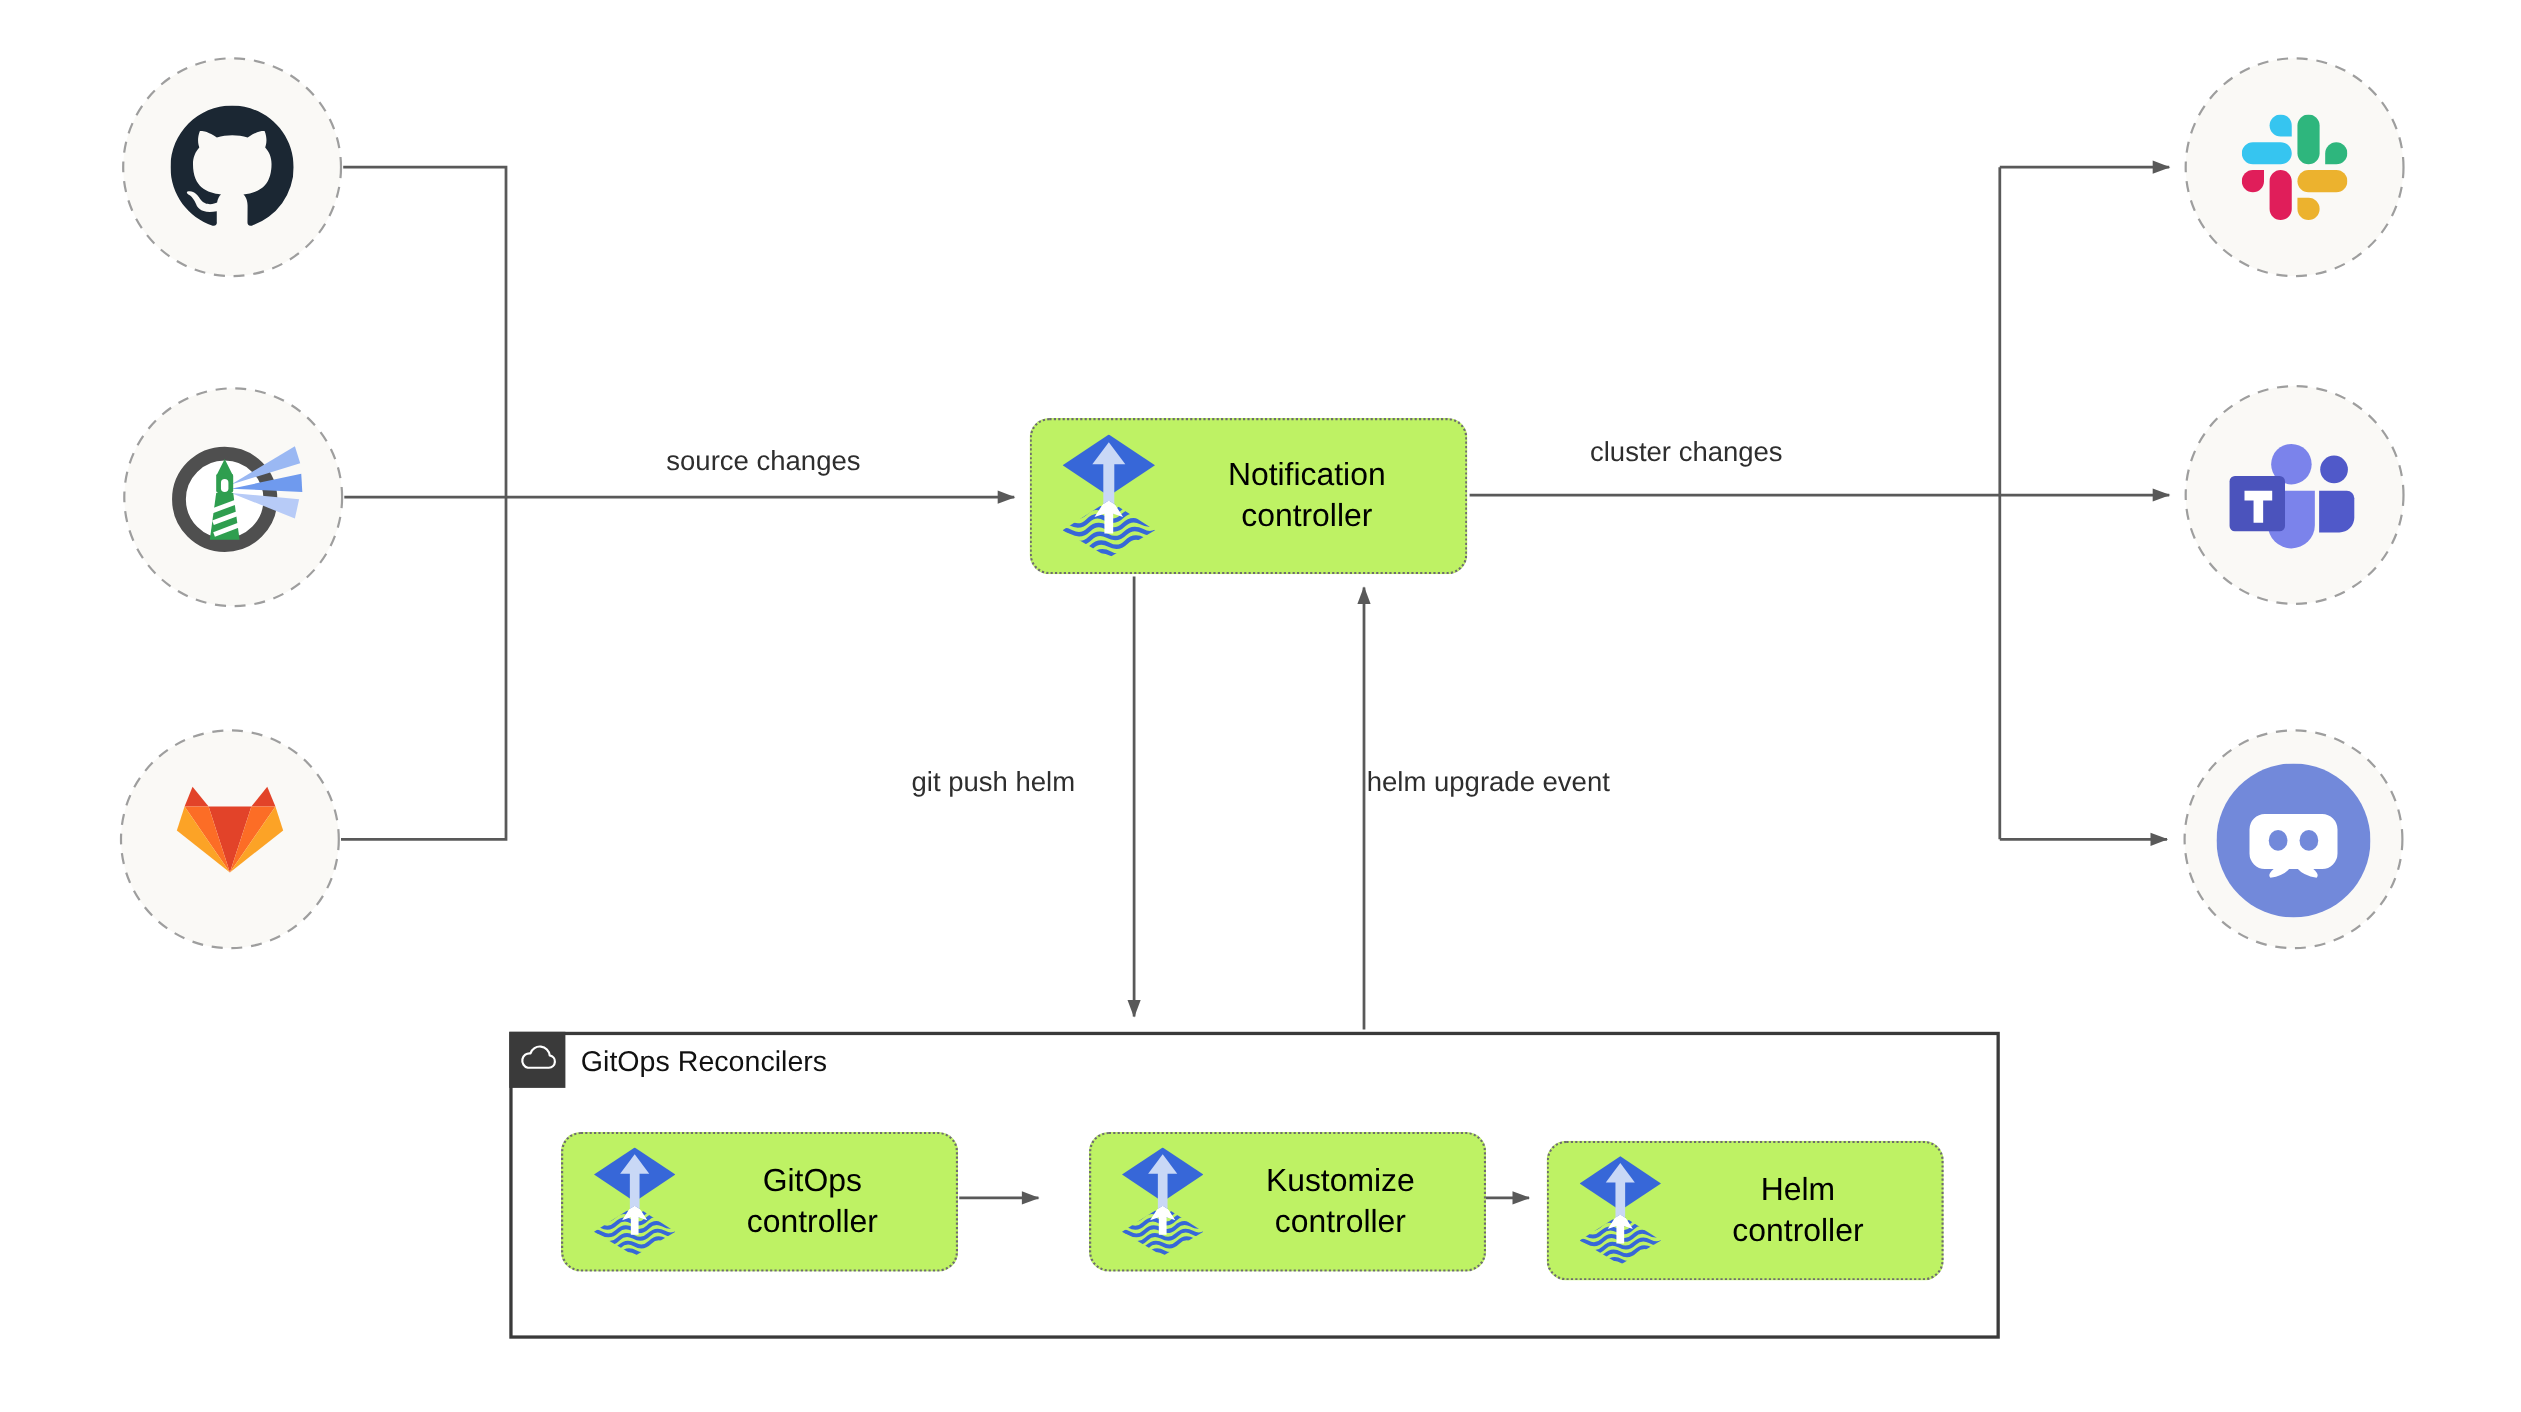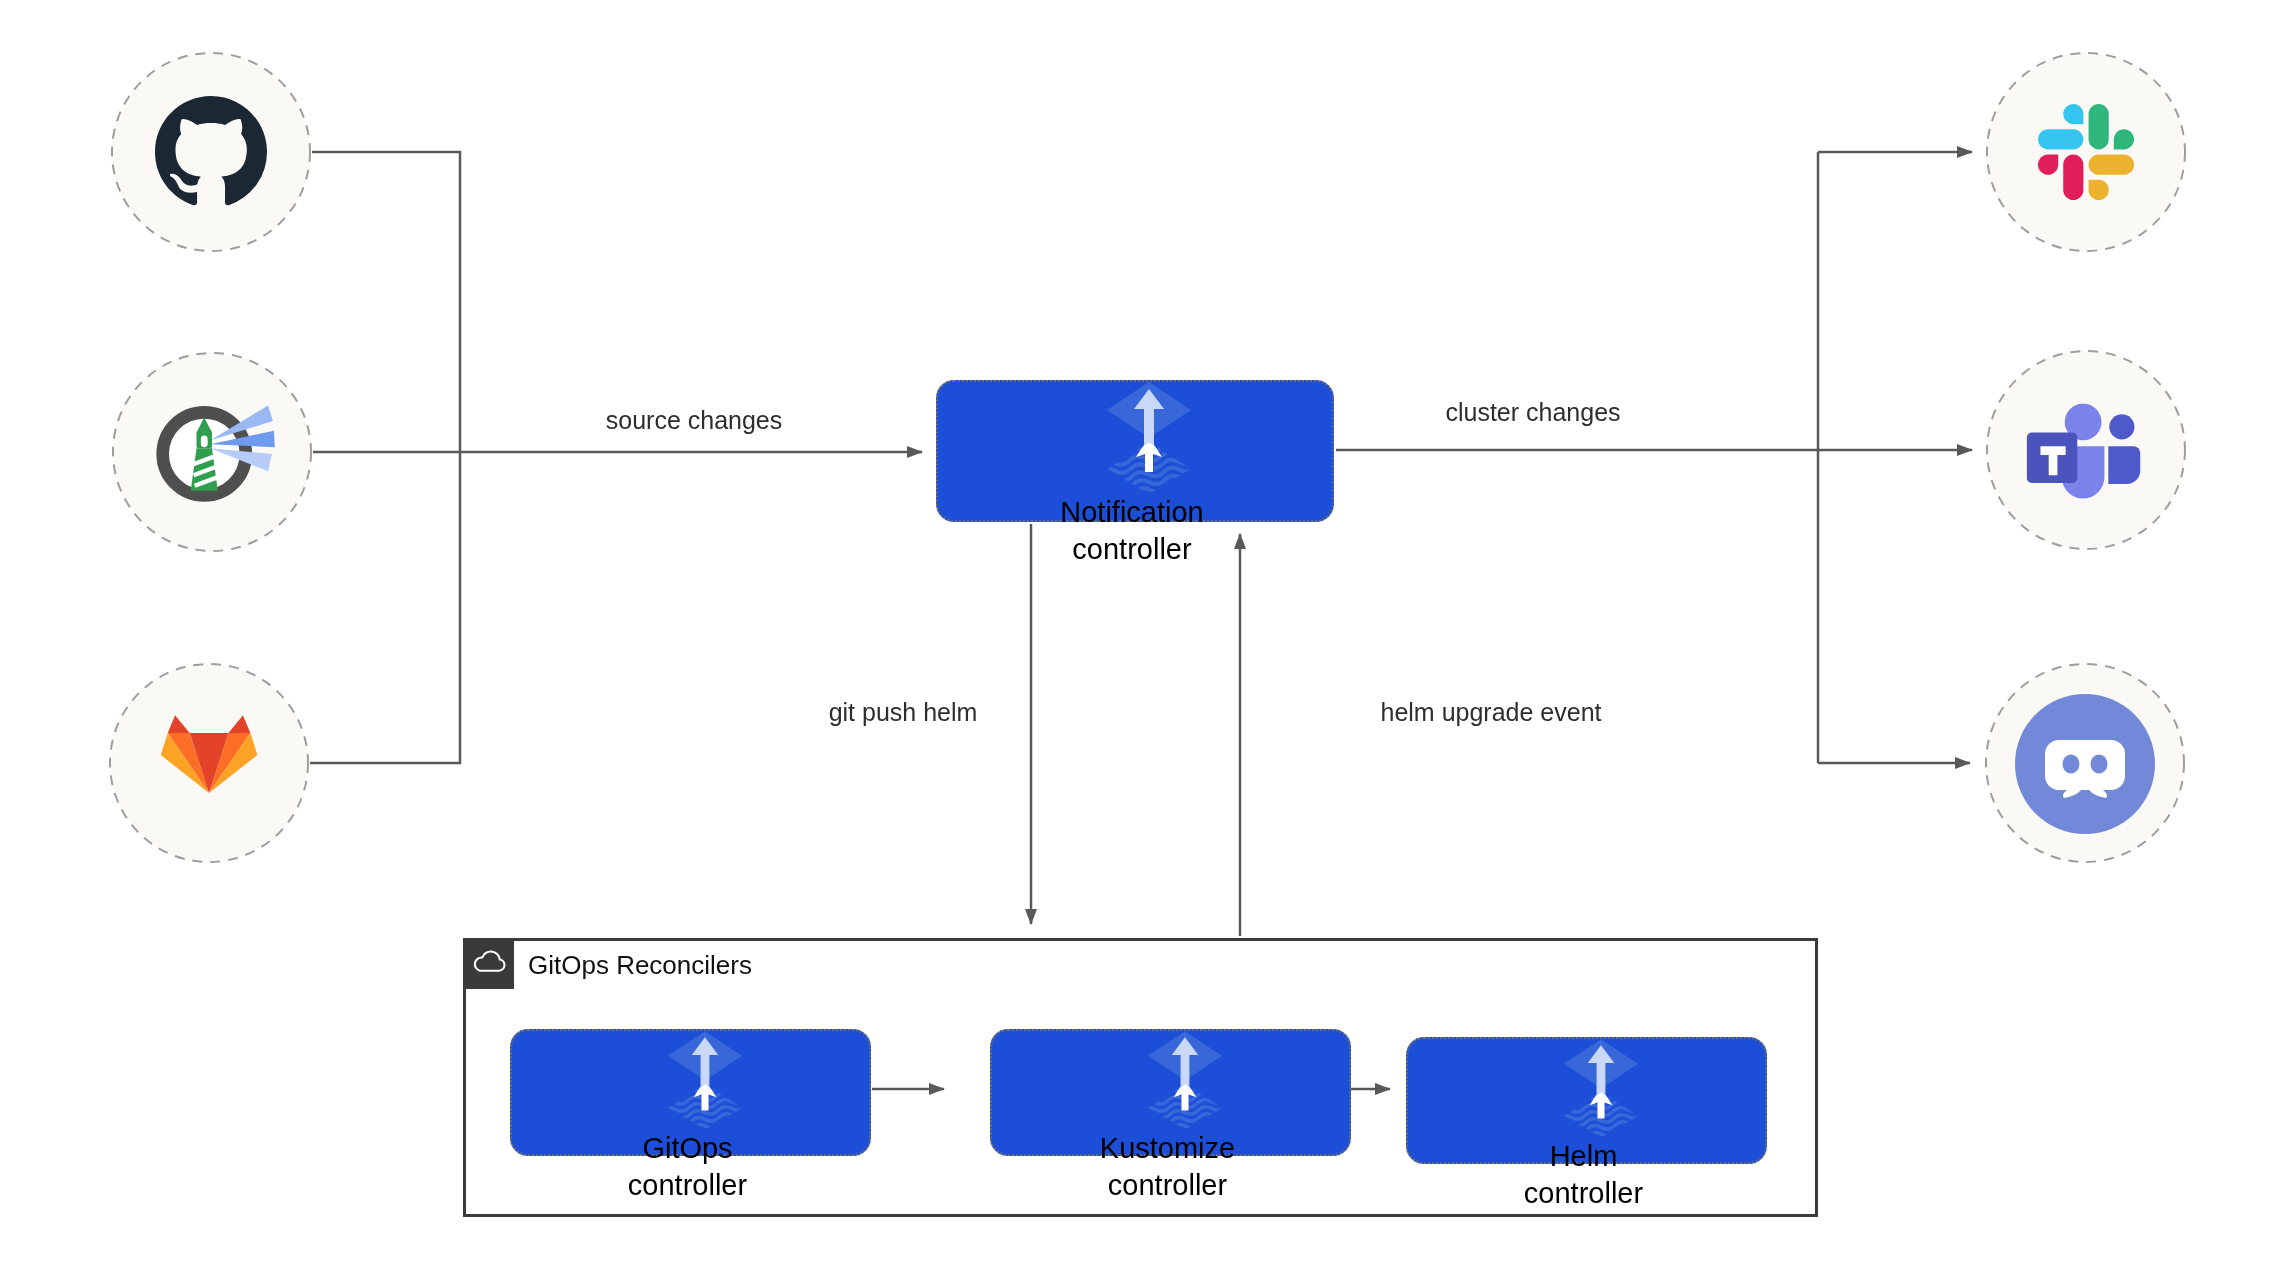--- a/index.html
+++ b/index.html
@@ -3,22 +3,22 @@
 <meta charset="utf-8">
 <style>
   html,body{margin:0;padding:0;background:#ffffff;}
   .canvas{
     position:relative;width:2292px;height:1284px;background:#ffffff;
     font-family:"Liberation Sans",sans-serif;overflow:hidden;
   }
   svg.wires{position:absolute;left:0;top:0;width:2292px;height:1284px;}
   .icon-wrap{position:absolute;transform:translate(-50%,-50%);line-height:0;}
   .ctrl-box{
-    position:absolute;background:#1d4ed8;border:2px dotted #6d6d6d;border-radius:18px;
-    display:flex;align-items:center;box-sizing:border-box;flex-direction:column;
+    position:absolute;background:#bef264;border:2px dotted #6d6d6d;border-radius:18px;
+    display:flex;align-items:center;box-sizing:border-box;
   }
   .ctrl-box .flux{margin-left:28px;flex:0 0 auto;}
   .flux{width:84px;height:112px;}
   .flux-sm{width:74px;height:99px;}
   .ctrl-text{
     flex:1;text-align:center;font-size:29px;line-height:37px;color:#000000;
     padding-right:6px;
   }
   .edge-label{
     position:absolute;transform:translate(-50%,-50%);
@@ -177,21 +177,21 @@
       </svg>
     <div class="ctrl-text">
       <span>Notification</span><br>
       <span>controller</span>
     </div>
   </div>
 
   <div class="edge-label" style="left:694px;top:420px">source changes</div>
   <div class="edge-label" style="left:1533px;top:412px">cluster changes</div>
   <div class="edge-label" style="left:903px;top:712px">git push helm</div>
-  <div class="edge-label" style="left:1491px;top:712px">helm upgrade event</div>
+  <div class="edge-label" style="left:1353px;top:712px">helm upgrade event</div>
 
   <div class="gitops">
     <div class="gitops-badge">
       <svg viewBox="0 0 48 48" width="40" height="40">
         <path d="M13,32 h23 a6.8,6.8 0 0 0 0.9,-13.5 a10.8,10.8 0 0 0 -21,-2.2 a8,8 0 0 0 -2.9,15.7 z" fill="none" stroke="#ffffff" stroke-width="2.4" stroke-linejoin="round"></path>
       </svg>
     </div>
     <div class="gitops-title">GitOps Reconcilers</div>
 
     <div class="ctrl-box" style="left:44px;top:88px;width:361px;height:127px">

